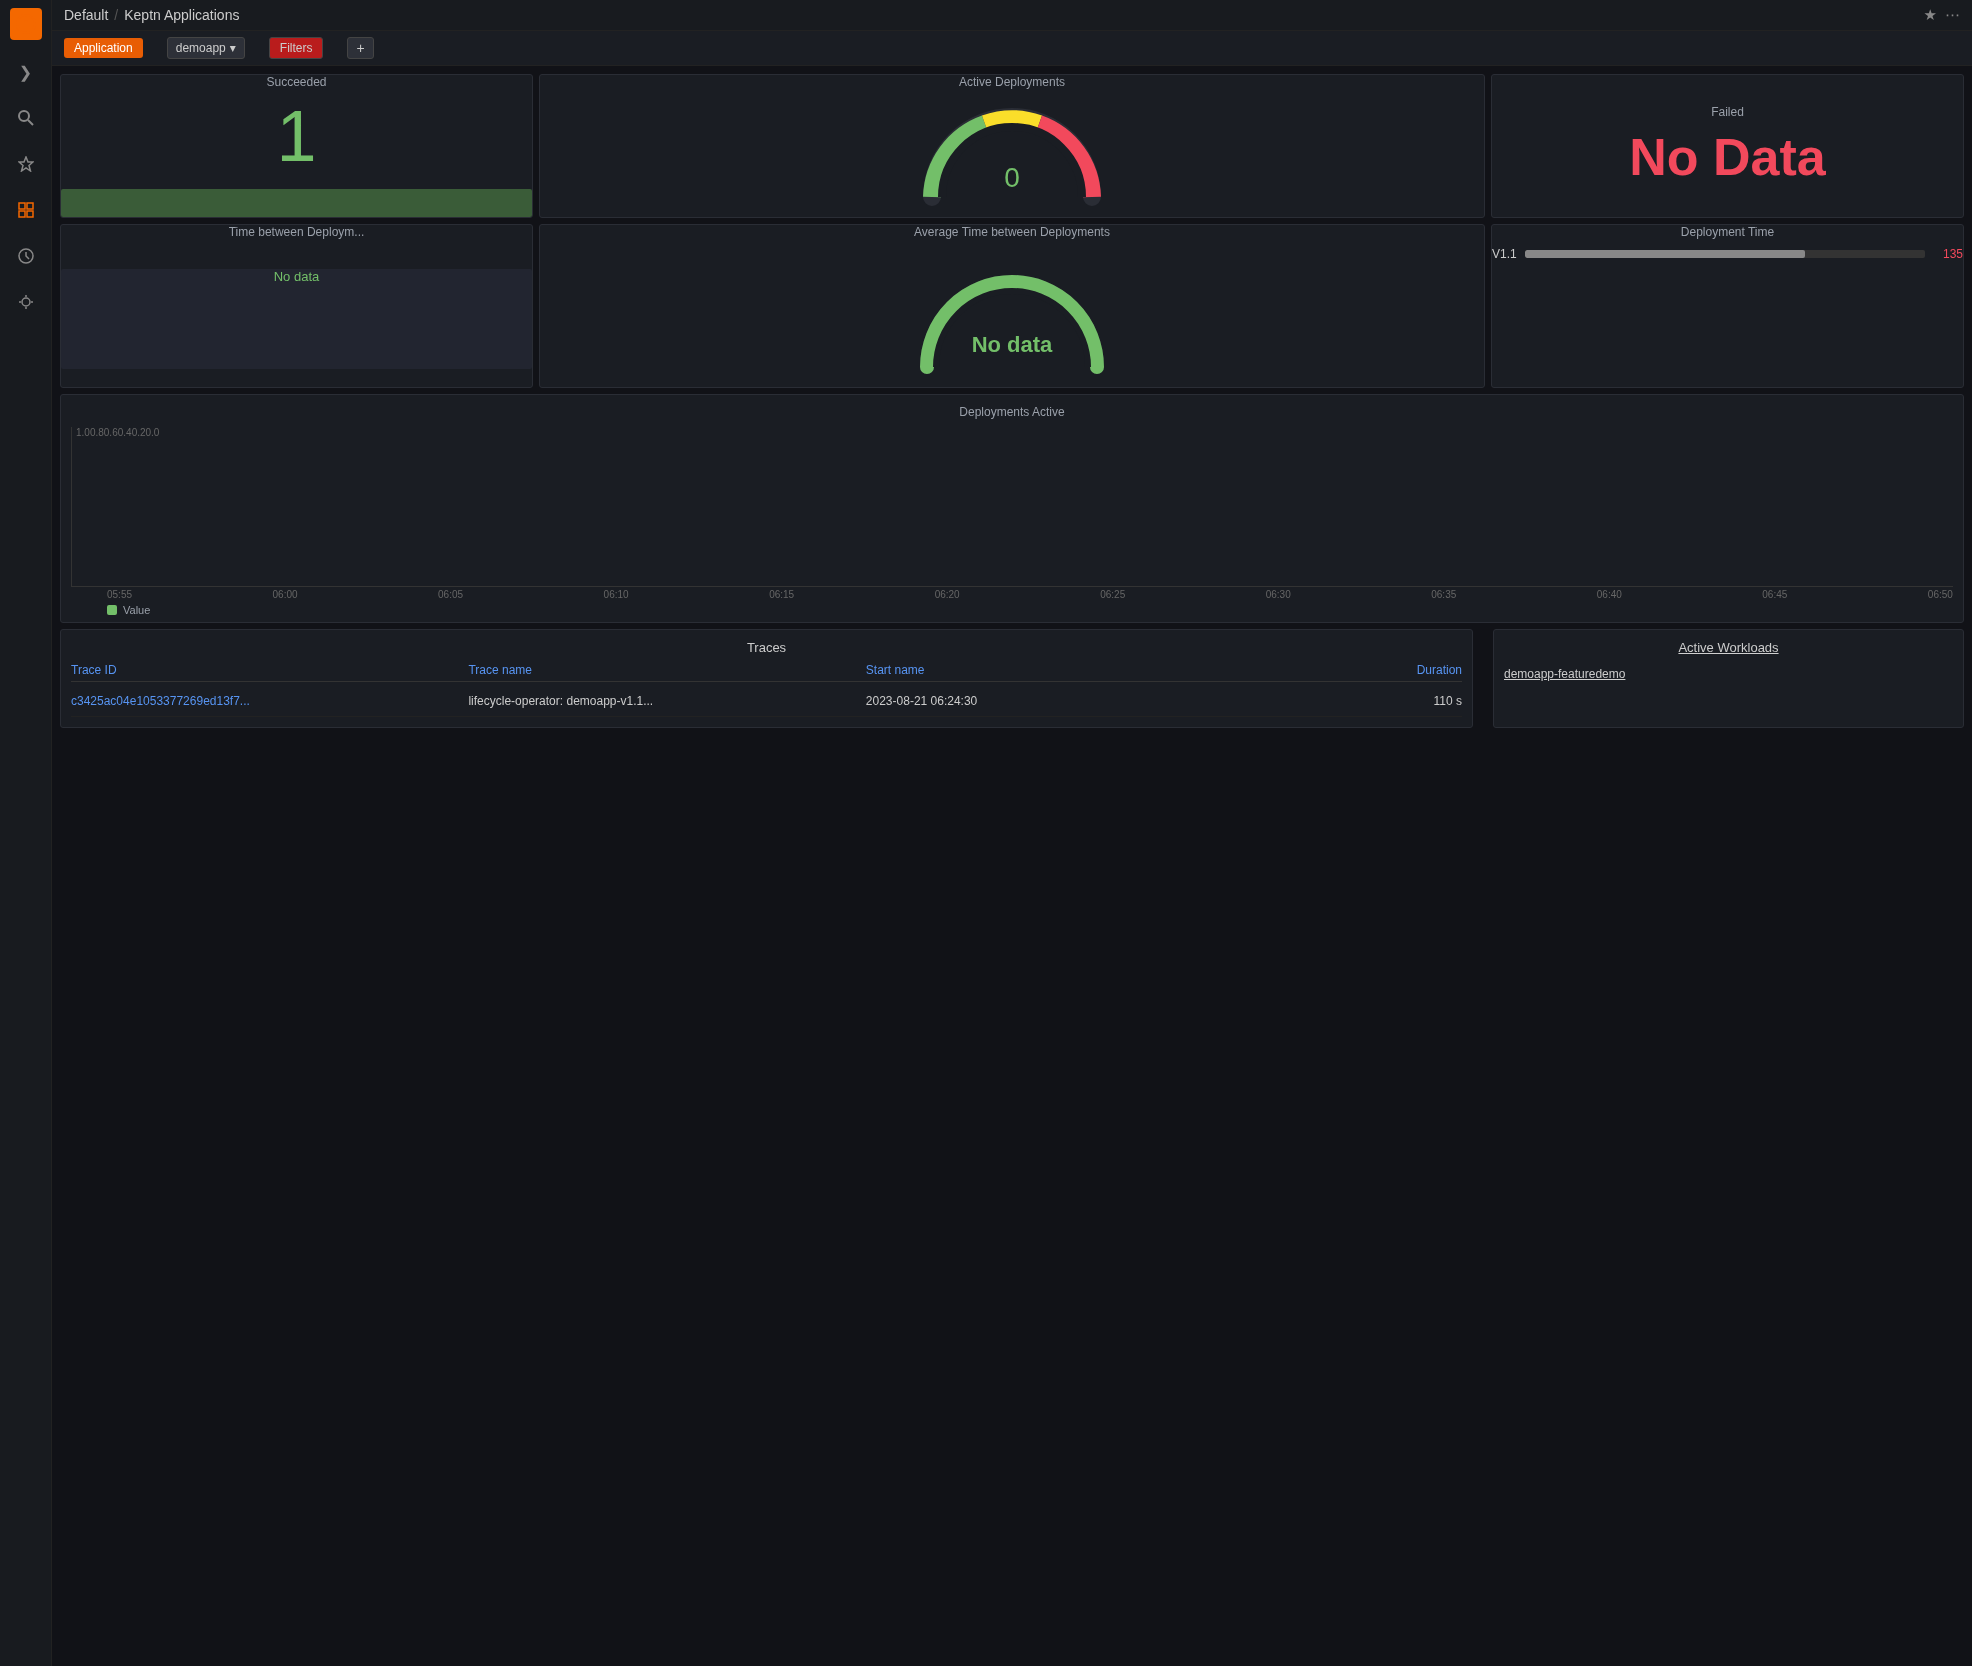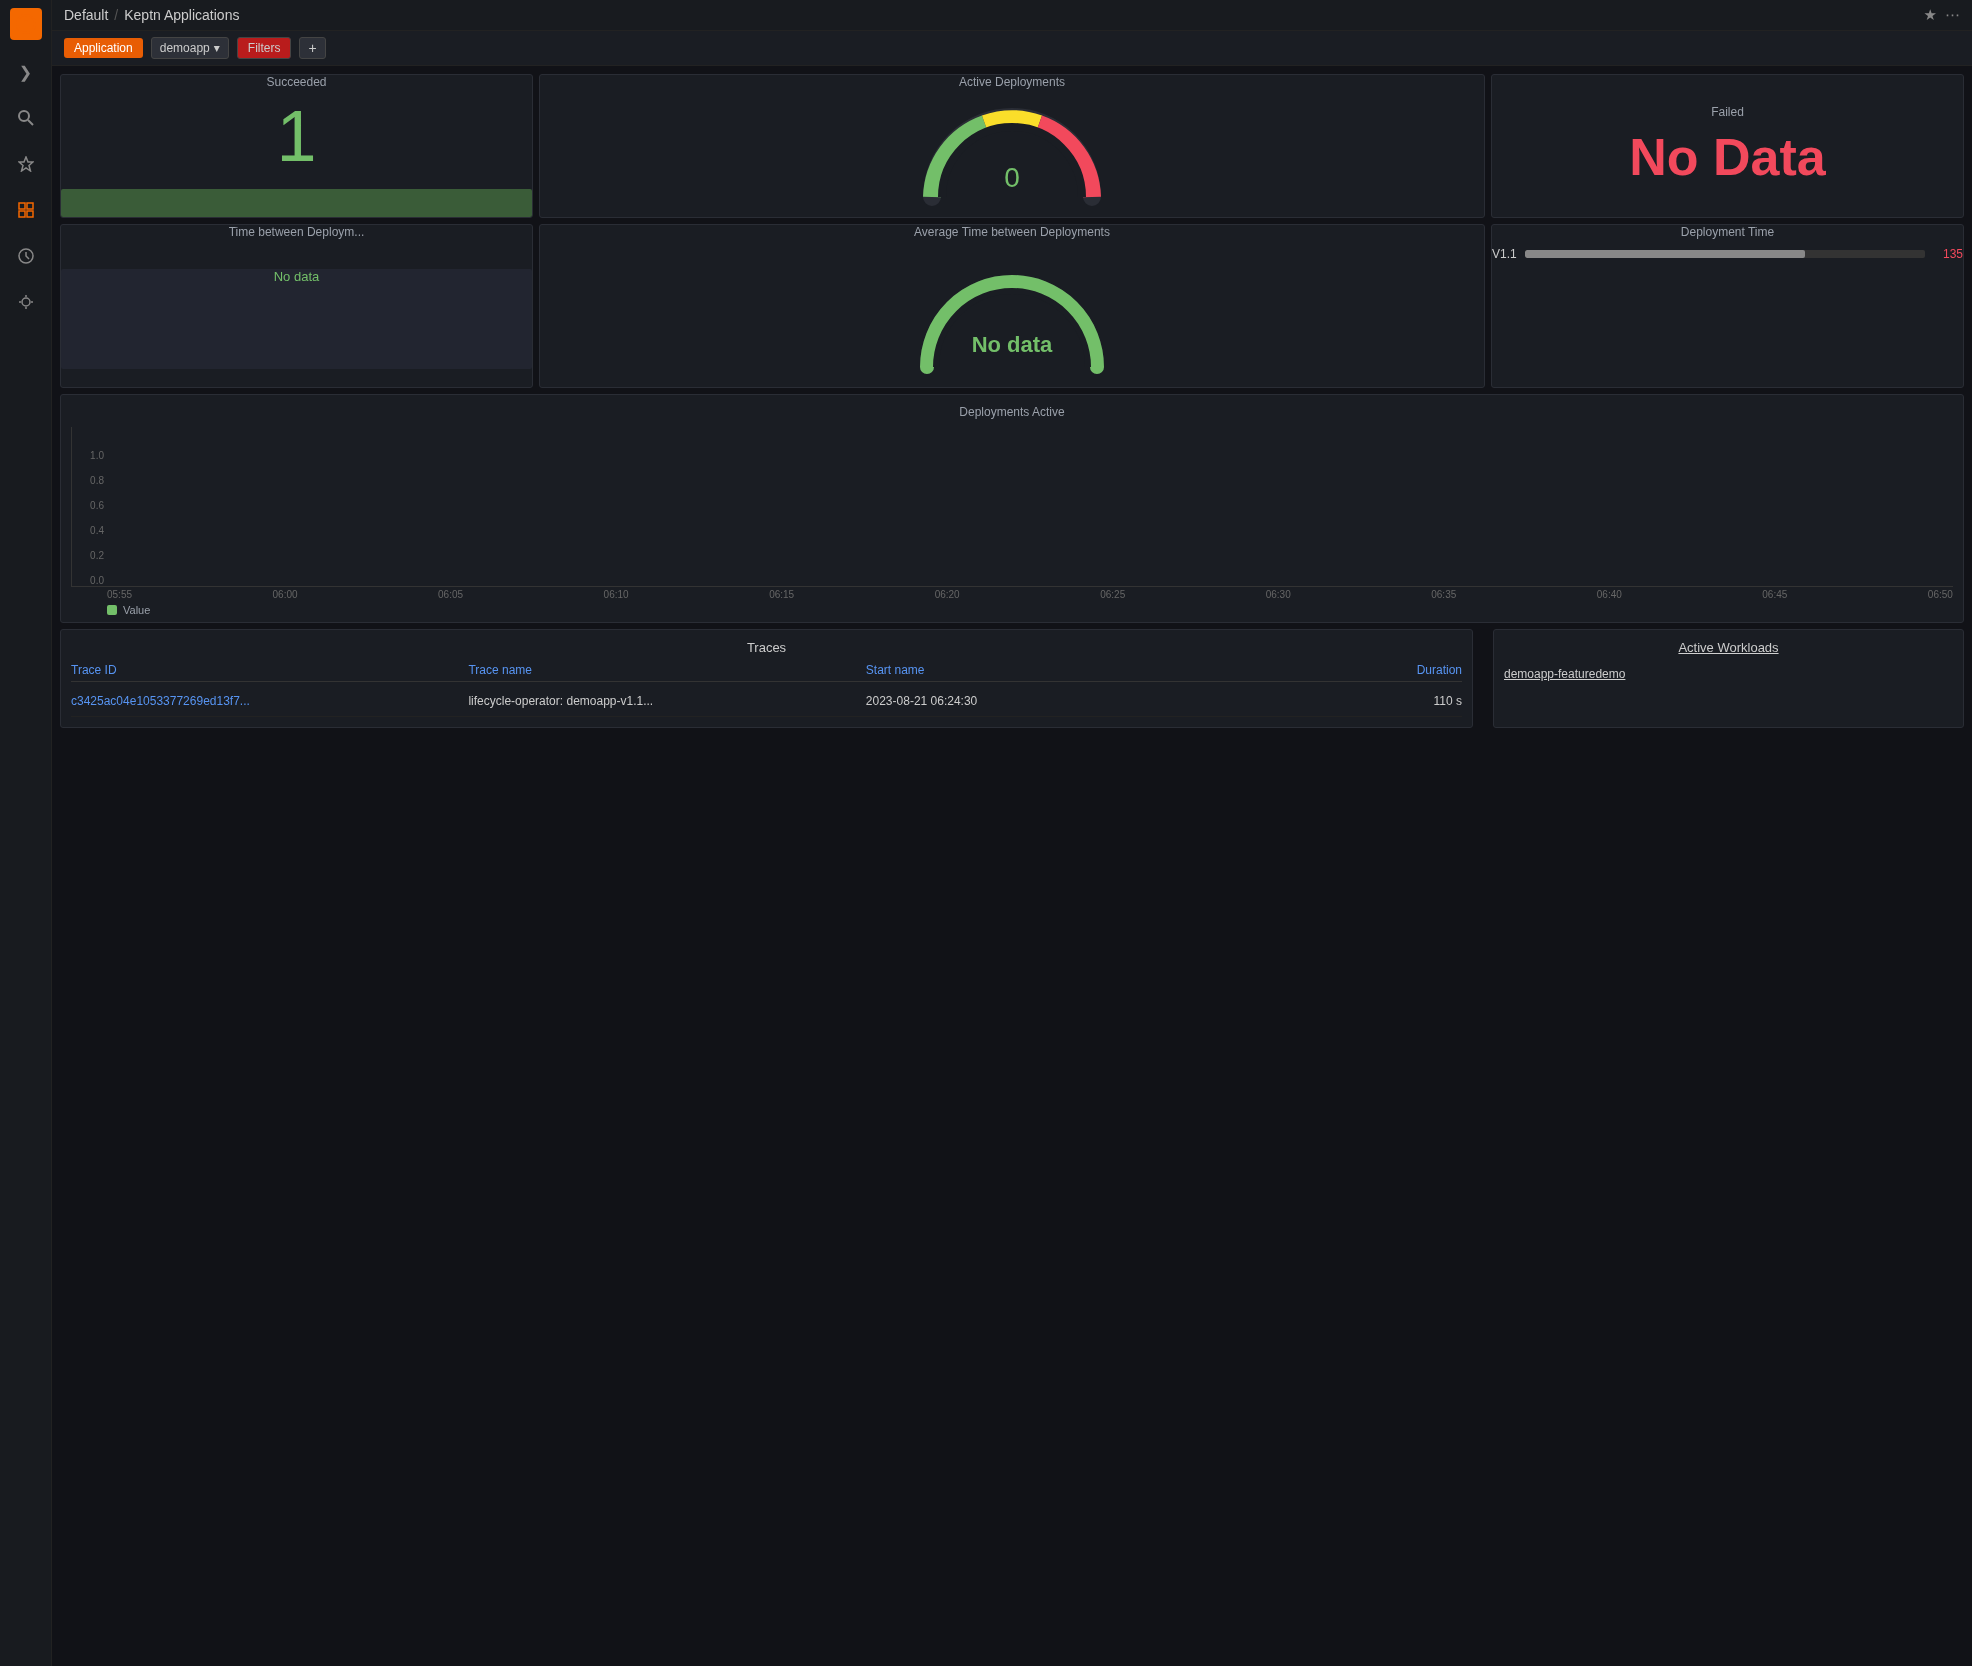--- a/index.html
+++ b/index.html
@@ -65,21 +65,21 @@
     .topbar-breadcrumb .sep { color: #555; }
     .topbar-icons { display: flex; gap: 8px; margin-left: auto; }
     .topbar-icon { color: #888; cursor: pointer; font-size: 15px; }
 
     
     .filterbar {
       background: #1a1d23;
       padding: 6px 12px;
       display: flex;
       align-items: center;
-      gap: 8px;
+      gap: 24px;
       border-bottom: 1px solid #222;
       flex-shrink: 0;
     }
     .filter-tag {
       background: #464c58;
       border-radius: 3px;
       padding: 3px 10px;
       font-size: 12px;
       color: #fff;
       cursor: pointer;
@@ -227,28 +227,27 @@
       gap: 0;
       position: relative;
       border-left: 1px solid #333;
       border-bottom: 1px solid #333;
       padding: 0 0 0 36px;
     }
     .bar-chart-y-labels {
       position: absolute;
       left: 0; top: 0; bottom: 0;
       display: flex;
-      flex-direction: column;
+      flex-direction: row;
       justify-content: space-between;
       font-size: 10px;
       color: #666;
       padding: 0 4px;
       width: 36px;
       text-align: right;
-      margin-top: 23px;
     }
     .bar-chart-x-labels {
       display: flex;
       justify-content: space-between;
       font-size: 10px;
       color: #666;
       padding-left: 36px;
       margin-top: 2px;
     }
     .bar-segment {

